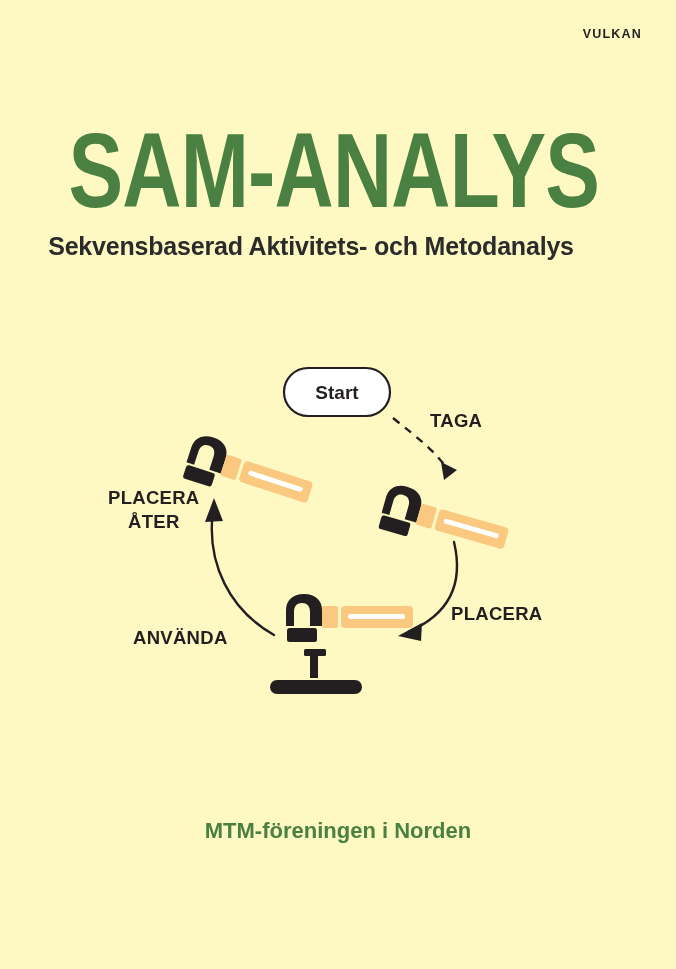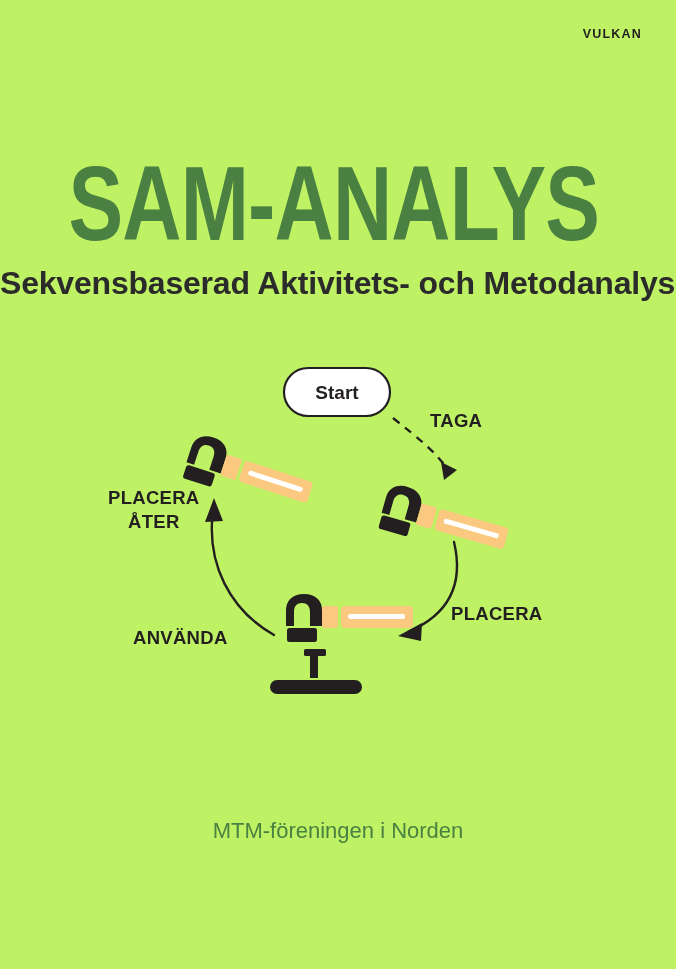--- a/index.html
+++ b/index.html
@@ -7,59 +7,59 @@
     padding: 0;
     background: #ffffff;
   }
   body {
     font-family: "Liberation Sans", sans-serif;
   }
   .cover {
     position: relative;
     width: 676px;
     height: 969px;
-    background: #bef264;
+    background: #fef9c3;
     overflow: hidden;
   }
 
   
   .publisher {
     position: absolute;
     top: 27px;
     right: 34px;
     font-size: 12.5px;
     font-weight: bold;
     letter-spacing: 1.2px;
     color: #231f20;
     font-family: "Liberation Sans", sans-serif;
   }
 
   
   .title-block {
     position: absolute;
-    top: 156px;
+    top: 123px;
     left: 0;
     width: 622px;
     text-align: center;
   }
   .main-title {
     font-family: "Liberation Sans", sans-serif;
     font-size: 105px;
     line-height: 0.92;
     font-weight: bold;
     color: #4a8041;
     letter-spacing: -1px;
     transform: scaleX(0.78);
     transform-origin: center center;
     white-space: nowrap;
   }
   .subtitle {
     margin-top: 12px;
     font-family: "Liberation Sans", sans-serif;
-    font-size: 32px;
+    font-size: 25px;
     font-weight: bold;
     color: #2b2b2b;
     letter-spacing: -0.2px;
     white-space: nowrap;
   }
 
   
   .diagram {
     position: absolute;
     top: 352px;
@@ -90,21 +90,21 @@
   .credits {
     position: absolute;
     top: 818px;
     left: 0;
     width: 676px;
     text-align: center;
   }
   .org {
     font-family: "Liberation Sans", sans-serif;
     font-size: 22px;
-    font-weight: normal;
+    font-weight: bold;
     color: #4a8041;
     margin-bottom: 7px;
   }
   .author {
     font-family: "Liberation Sans", sans-serif;
     font-size: 20px;
     font-weight: normal;
     color: #2b2b2b;
     line-height: 1.42;
   }

